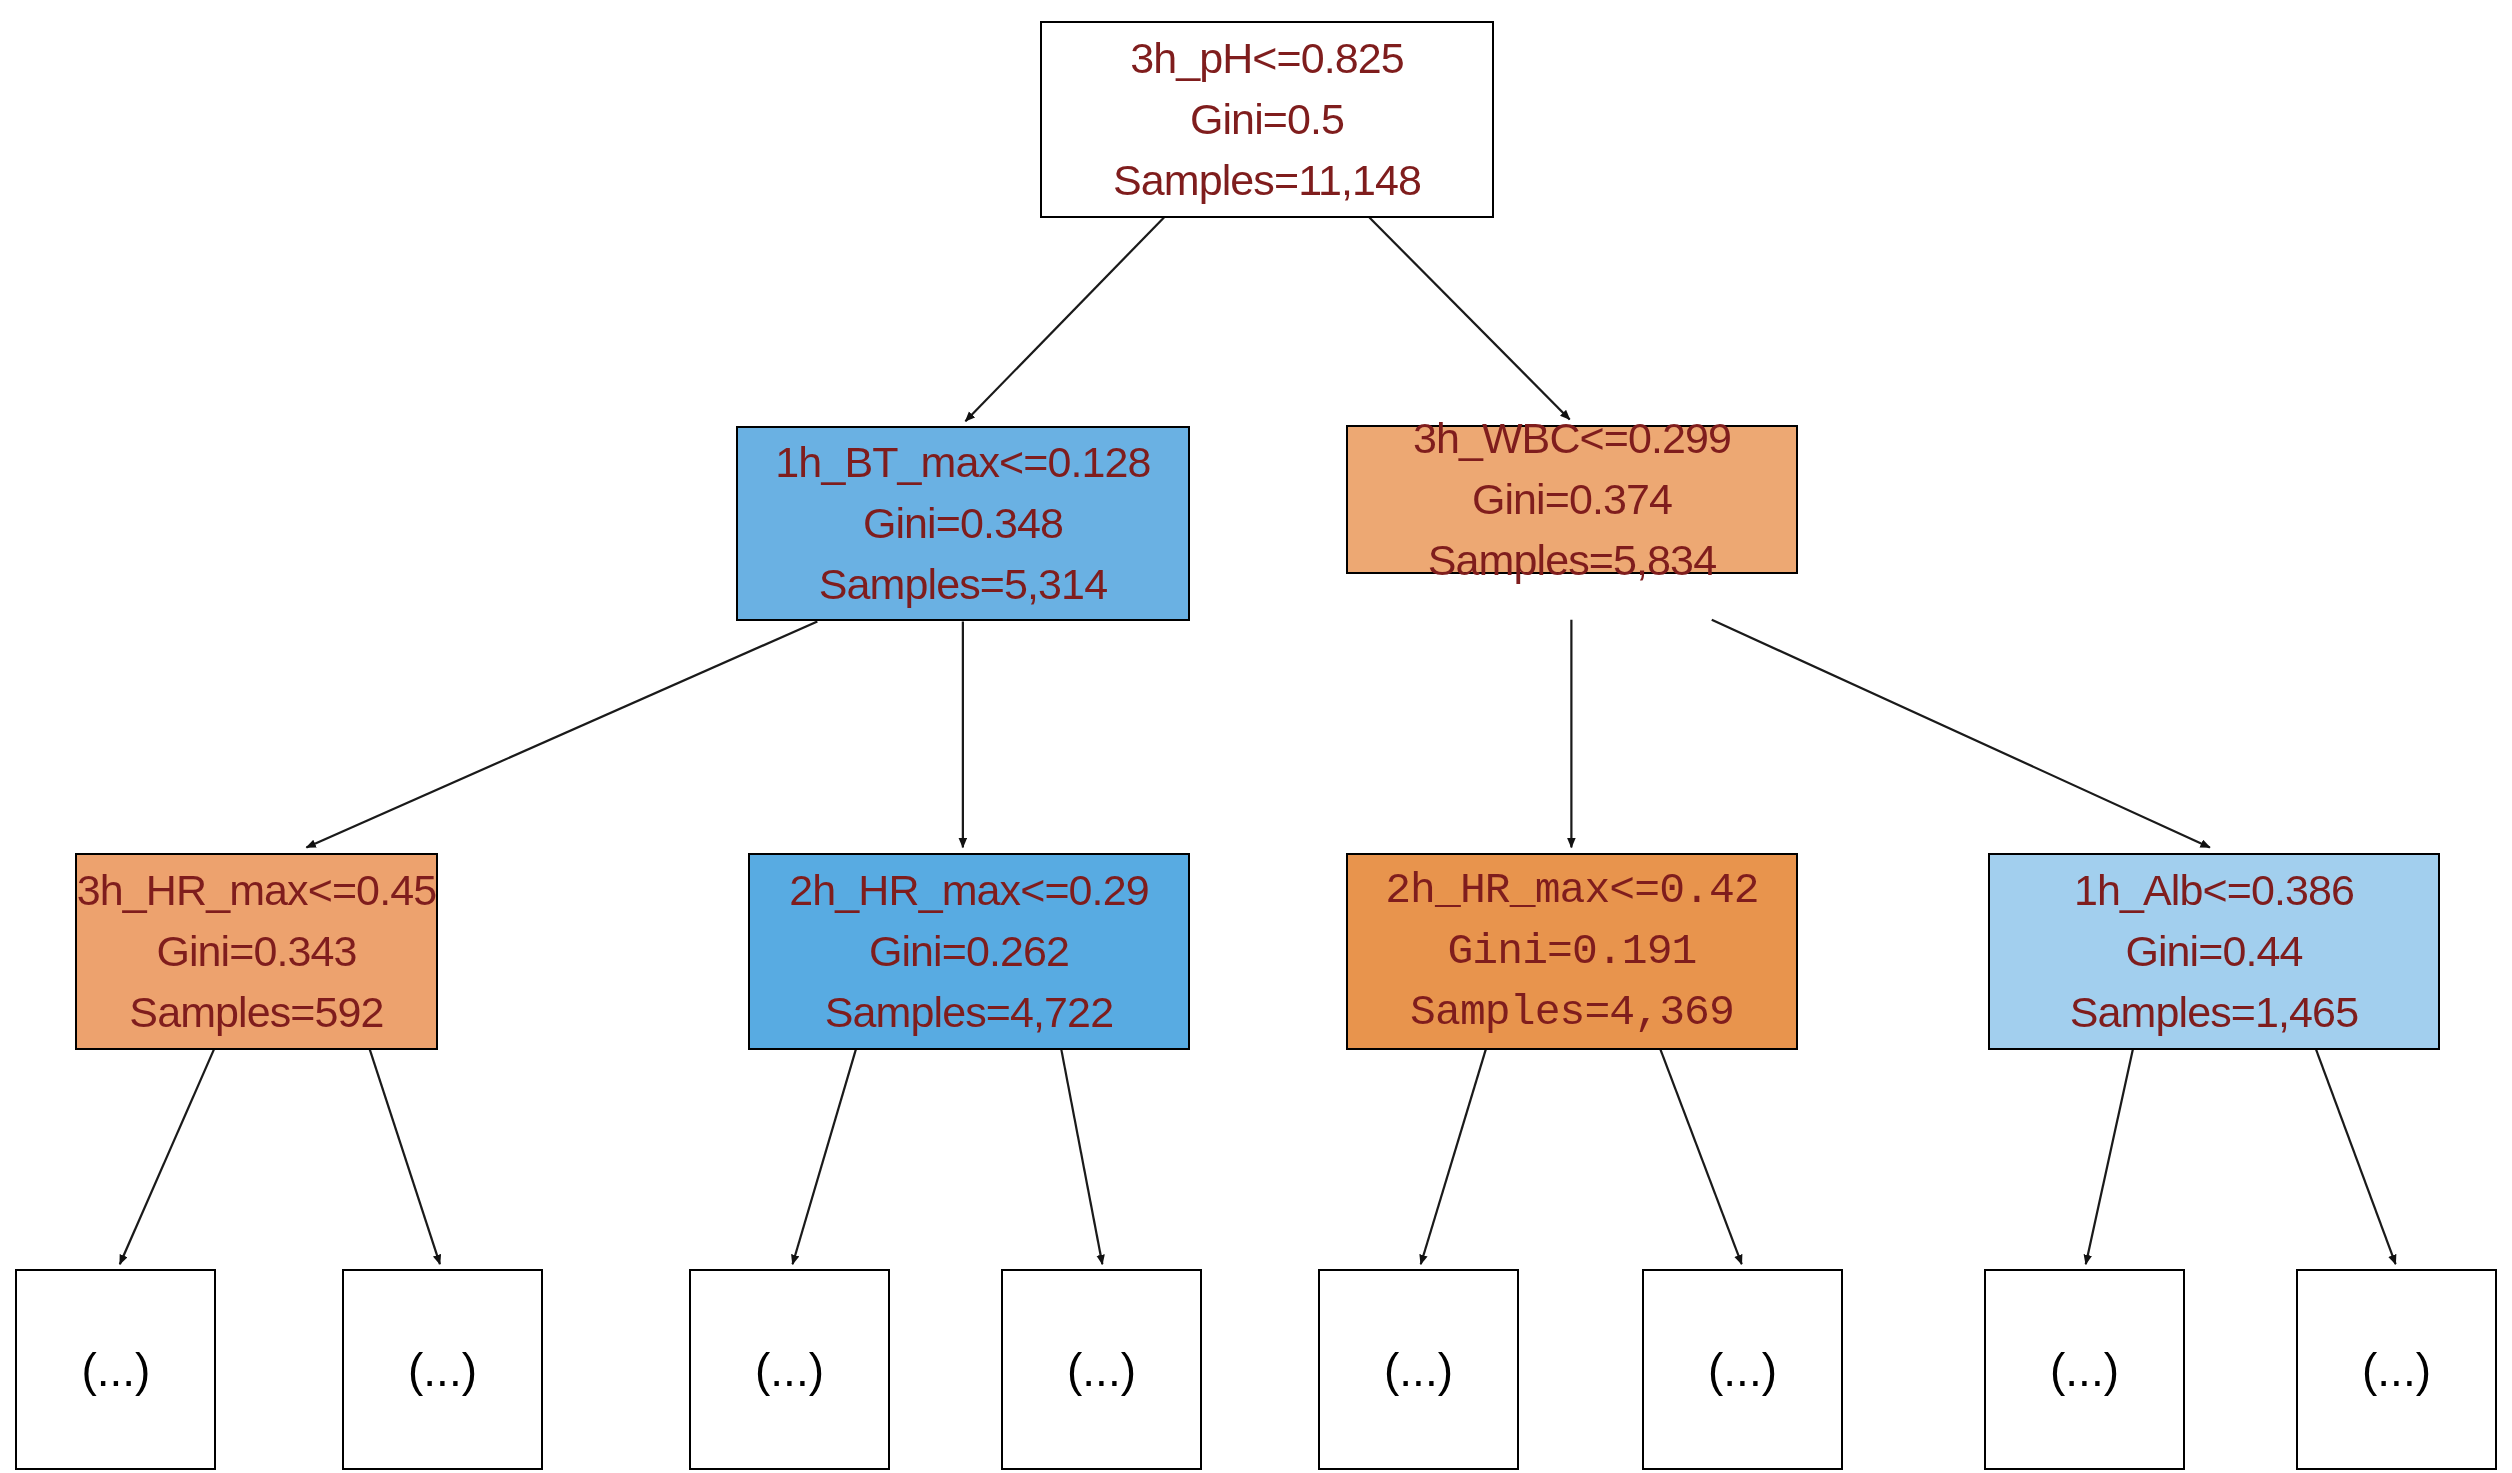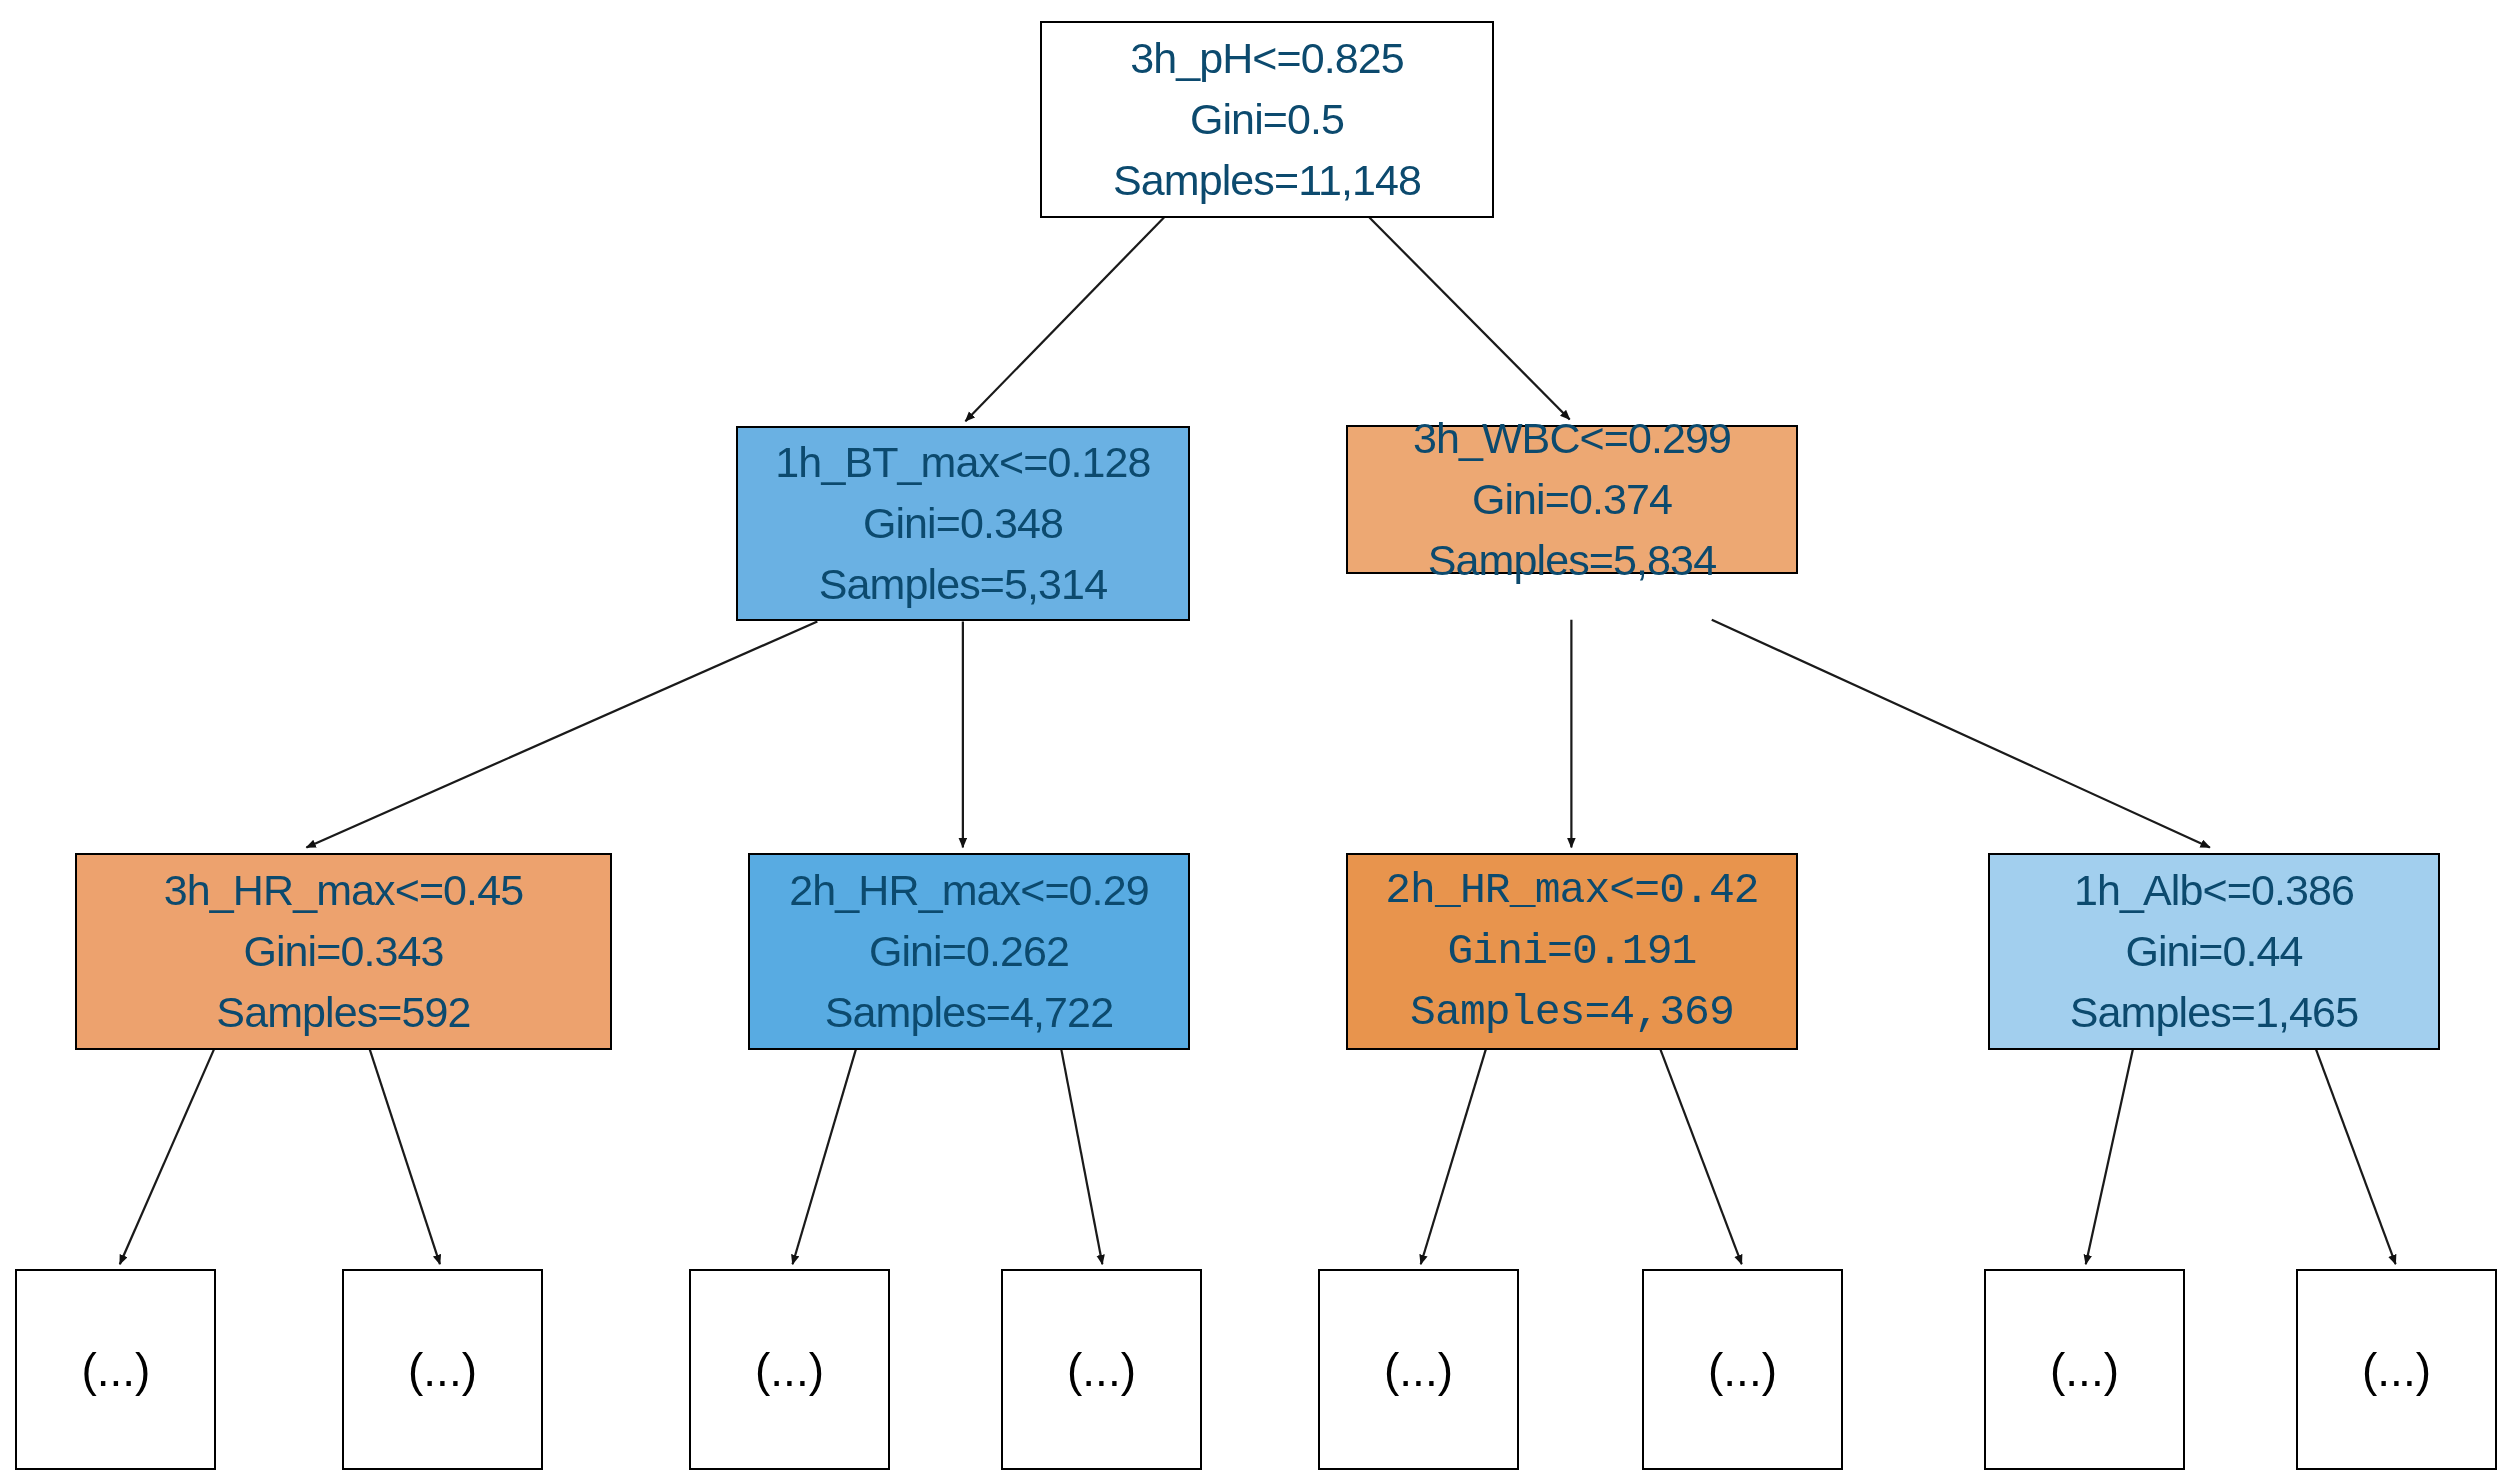--- a/index.html
+++ b/index.html
@@ -24,21 +24,21 @@
   .node {
     position: absolute;
     box-sizing: border-box;
     border: 2.6px solid #000000;
     background: #ffffff;
     display: flex;
     flex-direction: column;
     align-items: center;
     justify-content: center;
     text-align: center;
-    color: #0c4a6e;
+    color: #7f1d1d;
   }
   .node .tline {
     font-size: 43px;
     line-height: 61px;
     letter-spacing: -0.9px;
     white-space: nowrap;
   }
   .leaf {
     position: absolute;
     box-sizing: border-box;
@@ -91,21 +91,21 @@
     <div class="tline">Gini=0.348</div>
     <div class="tline">Samples=5,314</div>
   </div>
 
   <div class="node" style="left: 1346px; top: 425px; width: 452px; height: 149px; background: rgb(237, 168, 115);">
     <div class="tline">3h_WBC&lt;=0.299</div>
     <div class="tline">Gini=0.374</div>
     <div class="tline">Samples=5,834</div>
   </div>
 
-  <div class="node" style="left: 75px; top: 853px; width: 537px; height: 197px; background: rgb(237, 162, 110);">
+  <div class="node" style="left: 75px; top: 853px; width: 363px; height: 197px; background: rgb(237, 162, 110);">
     <div class="tline">3h_HR_max&lt;=0.45</div>
     <div class="tline">Gini=0.343</div>
     <div class="tline">Samples=592</div>
   </div>
 
   <div class="node" style="left: 741px; top: 853px; width: 442px; height: 197px; background: rgb(88, 171, 226); margin-left: 7px;">
     <div class="tline">2h_HR_max&lt;=0.29</div>
     <div class="tline">Gini=0.262</div>
     <div class="tline">Samples=4,722</div>
   </div>

